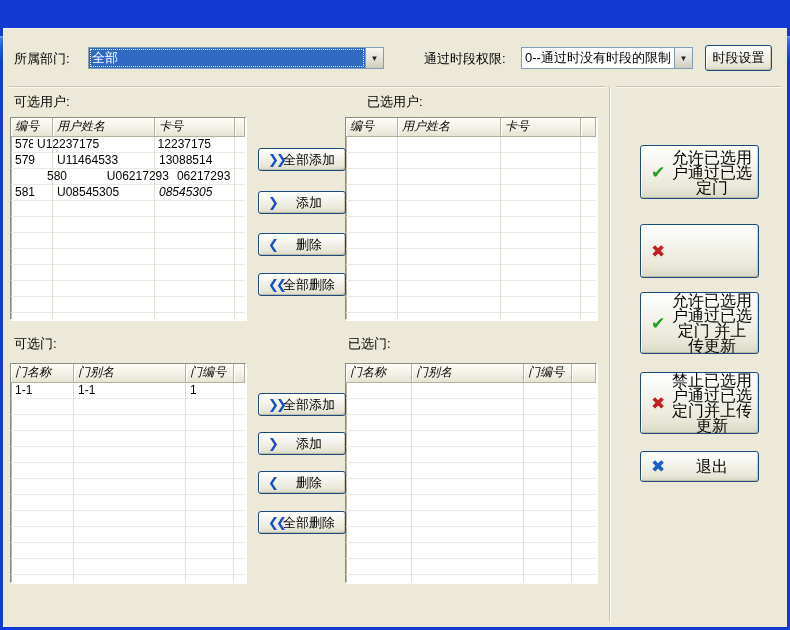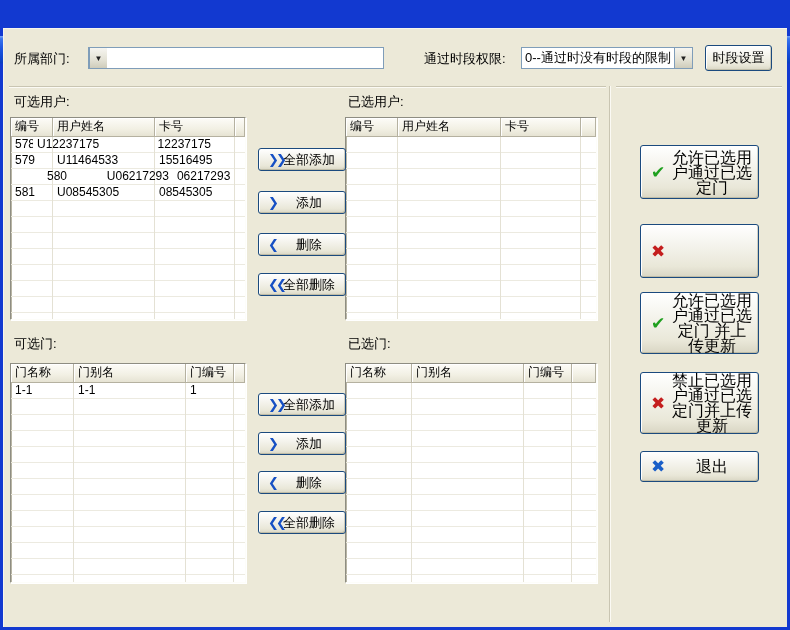--- a/index.html
+++ b/index.html
@@ -39,21 +39,21 @@
   .action .aicon.green{color:var(--check_green,#1FA01F);}
   .action .aicon.red{color:var(--cross_red,#C41E1E);}
   .action .aicon.blue{color:var(--exit_blue,#1A5FC8);}
   .action .alabel{display:block;margin-left:30px;width:82px;font-size:16px;line-height:15px;text-align:center;}
   
   .divh{position:absolute;height:1px;background:#C9C5B2;box-shadow:0 1px 0 #FBFAF4;}
   .divv{position:absolute;width:1px;background:#C9C5B2;box-shadow:1px 0 0 #FBFAF4;}
   
   .tbl{position:absolute;box-sizing:border-box;background:#fff;border:1px solid #8E8D82;
     border-right-color:#FDFDF9;border-bottom-color:#FDFDF9;box-shadow:1px 1px 0 #FFF,inset 1px 1px 0 #B8B5A4;}
-  .thead{display:flex;height:19px;}
+  .thead{display:flex;height:19px;font-style:italic;}
   .th{box-sizing:border-box;height:19px;font-size:12px;line-height:17px;padding:0 4px;color:#000;
     background:linear-gradient(180deg,#FDFCF8 0%,#F2F0E4 60%,#E6E3D3 100%);
     border-right:1px solid #B5B1A0;border-bottom:1px solid #B5B1A0;
     box-shadow:inset 1px 1px 0 #FFF;white-space:nowrap;overflow:hidden;}
   .th.fill{flex:1;padding:0;}
   .tbody{position:relative;flex:1;overflow:hidden;
     background:repeating-linear-gradient(180deg,transparent 0px,transparent 15px,#ECEAE0 15px,#ECEAE0 16px);}
   .tbl{display:flex;flex-direction:column;}
   .vline{position:absolute;top:0;bottom:0;width:1px;background:#E4E1D4;}
   .trow{position:relative;display:flex;height:16px;z-index:1;}
@@ -66,20 +66,21 @@
 
   <div class="titlebar">
     <span class="title">权限管理</span>
     <button class="closebtn">✕</button>
   </div>
 
   <div class="content">
 
     <span class="lbl abs" style="left:11px;top:22px;">所属部门:</span>
     <div class="combo" style="left:85px;top:19px;width:296px;">
+      <span class="sel focused">全部</span>
       <span class="dd">▼</span>
     </div>
     <span class="lbl abs" style="left:421px;top:22px;">通过时段权限:</span>
     <div class="combo" style="left:518px;top:19px;width:172px;">
       <span class="sel">0--通过时没有时段的限制</span>
       <span class="dd">▼</span>
     </div>
     <button class="xpbtn" style="left:702px;top:17px;width:67px;height:26px;">时段设置</button>
 
     <div class="divh" style="left:6px;top:58px;width:597px;"></div>
@@ -99,36 +100,36 @@
           <div class="vline" style="left: 143px;"></div>
           <div class="vline" style="left: 223px;"></div>
           <div class="trow">
             <div class="td" style="width: 22px;">578</div>
             <div class="td" style="width: 102px;">U12237175</div>
             <div class="td" style="width: 80px; text-align: right;">12237175</div>
           </div>
           <div class="trow">
             <div class="td" style="width: 42px;">579</div>
             <div class="td" style="width: 102px;">U11464533</div>
-            <div class="td" style="width: 80px;">15516495</div>
+            <div class="td" style="width: 80px;">13088514</div>
           </div>
           <div class="trow">
             <div class="td" style="width: 42px; margin-left: 32px;">580</div>
             <div class="td" style="width: 102px; text-align: right;">U06217293</div>
             <div class="td" style="width: 80px;">06217293</div>
           </div>
           <div class="trow">
             <div class="td" style="width: 42px;">581</div>
             <div class="td" style="width: 102px;">U08545305</div>
-            <div class="td" style="width: 80px;">08545305</div>
-          </div>
-        </div>
-      </div>
-
-    <span class="lbl abs" style="left:345px;top:65px;">已选用户:</span>
+            <div class="td" style="width: 80px; font-style: italic;">08545305</div>
+          </div>
+        </div>
+      </div>
+
+    <span class="lbl abs" style="left:364px;top:65px;">已选用户:</span>
     <div class="tbl" style="left:342px;top:89px;width:252px;height:203px;">
         <div class="thead">
           <div class="th" style="width: 52px;">编号</div>
           <div class="th" style="width: 103px;">用户姓名</div>
           <div class="th" style="width: 80px;">卡号</div>
           <div class="th fill"></div>
         </div>
         <div class="tbody">
           <div class="vline" style="left: 51px;"></div>
           <div class="vline" style="left: 154px;"></div>

